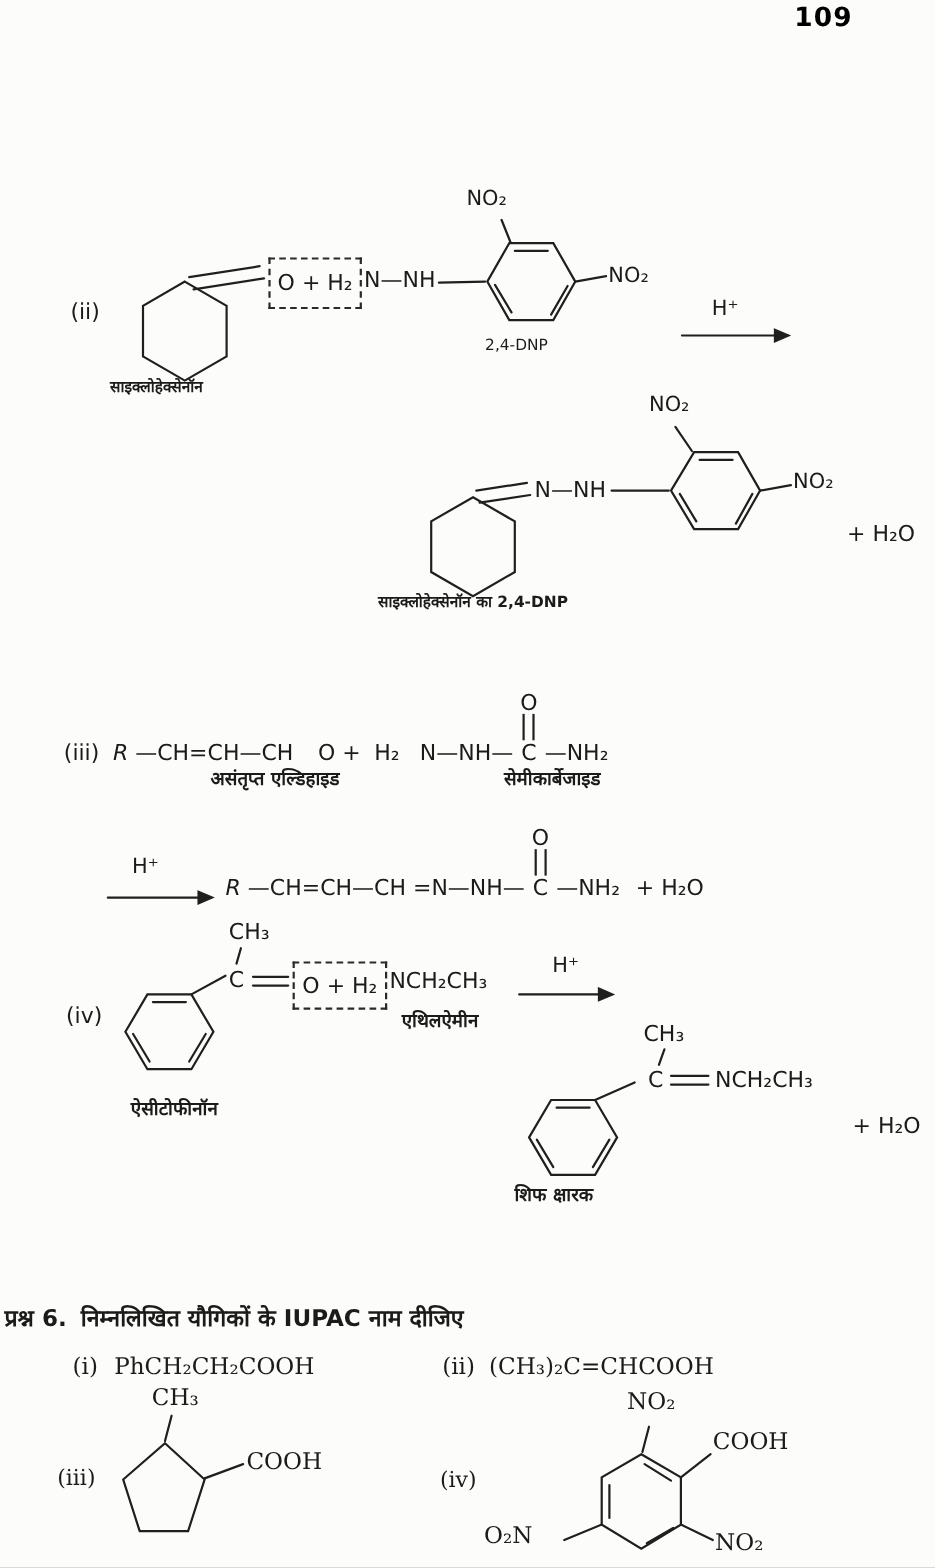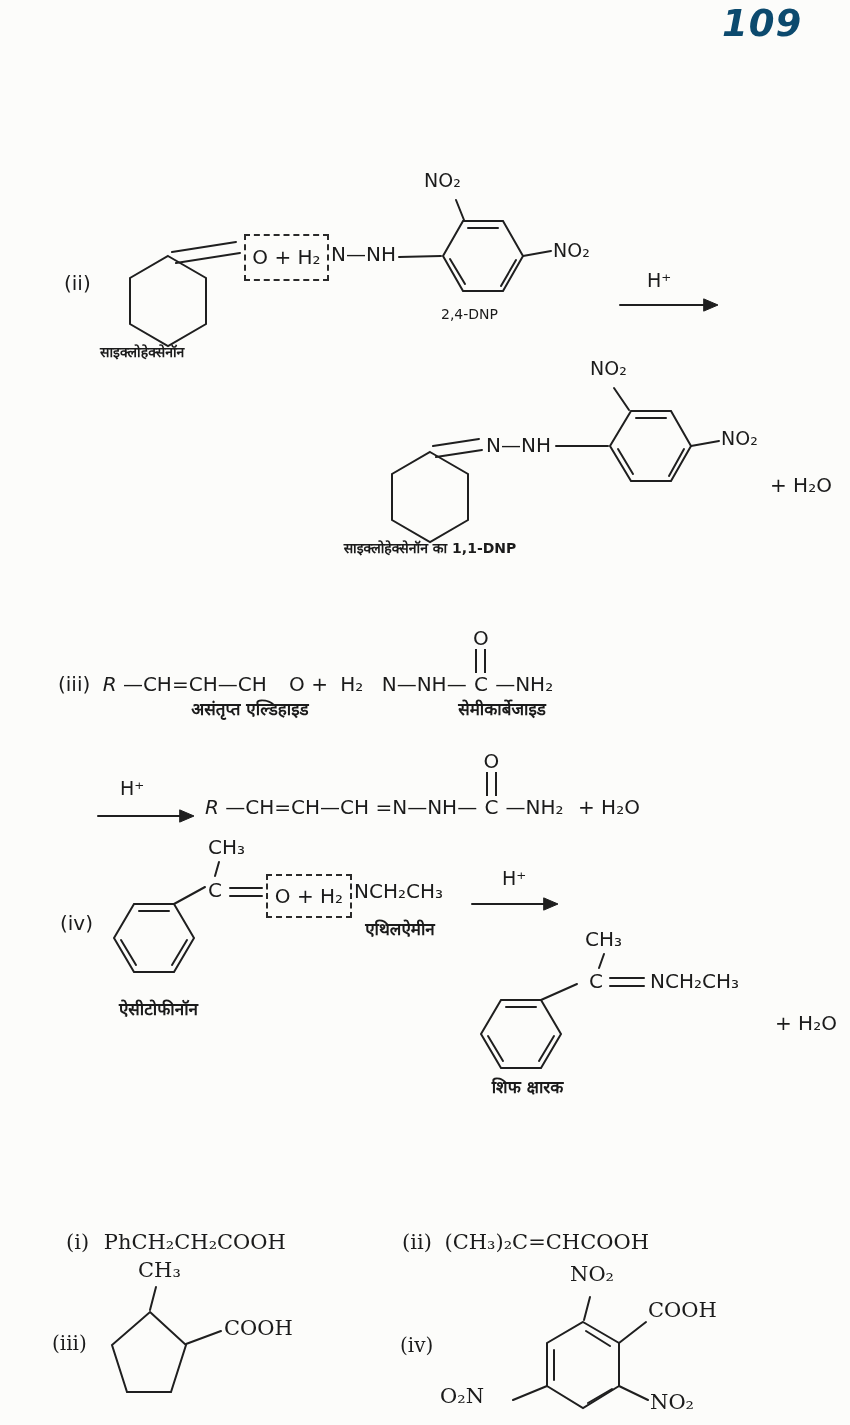--- a/index.html
+++ b/index.html
@@ -19,22 +19,22 @@
   .serif{font-family:"DejaVu Serif",serif;}
   .hindi{font-family:"DejaVu Sans",sans-serif;font-weight:700;}
   .it{font-style:italic;}
   .f20{font-size:20px;}
   .f19{font-size:19px;}
   .f18{font-size:14px;}
   .f17{font-size:17px;}
   .f21{font-size:21px;}
   .ctr{text-align:center;}
   .pagenum{
-    font-size:37px;font-weight:700;color:#0c4a6e;
-    font-family:"DejaVu Sans",sans-serif;letter-spacing:1px;font-style:italic;
+    font-size:24px;font-weight:700;color:#000000;
+    font-family:"DejaVu Sans",sans-serif;letter-spacing:1px;
   }
   .dashbox{
     border:2px dashed #2a2a2a;
     display:flex;align-items:center;justify-content:center;
     box-sizing:border-box;
   }
   .linework{position:absolute;left:0;top:0;}
   .linework line,.linework polygon,.linework polyline{
     stroke:#1f1f1f;stroke-width:2;fill:none;stroke-linecap:round;
   }
@@ -176,21 +176,21 @@
   <div class="abs t hindi f18" style="left:100px;top:344px;">साइक्लोहेक्सेनॉन</div>
 
   <div class="abs t sans f20" style="left:486px;top:434px;">N—NH</div>
 
   <div class="abs t sans f19" style="left:590px;top:358px;">NO₂</div>
 
   <div class="abs t sans f19" style="left:721px;top:428px;">NO₂</div>
 
   <div class="abs t sans f20" style="left:770px;top:474px;">+ H₂O</div>
 
-  <div class="abs t hindi f18 ctr" style="left:300px;top:540px;width:260px;">साइक्लोहेक्सेनॉन का 1,1-DNP</div>
+  <div class="abs t hindi f18 ctr" style="left:300px;top:540px;width:260px;">साइक्लोहेक्सेनॉन का 2,4-DNP</div>
 
 
   <div class="abs t sans frow" style="left:58px;top:628px;">
     <span>(iii)</span>
     <span class="it gap6">R</span>
     <span>—CH=CH—CH</span>
     <span class="gap16">O +</span>
     <span class="gap6">H₂</span>
     <span class="gap10">N—NH—</span>
     <span class="cstack"><span class="o">O</span><span class="db"></span><span class="c">C</span></span>
@@ -229,24 +229,28 @@
   <div class="abs t sans f19" style="left:502px;top:868px;">H⁺</div>
 
   <div class="abs t hindi f17 ctr" style="left:88px;top:1000px;width:110px;text-align:right;">ऐसीटोफीनॉन</div>
 
   <div class="abs t sans f20" style="left:585px;top:928px;">CH₃</div>
 
   <div class="abs t sans f20" style="left:589px;top:970px;">C</div>
 
   <div class="abs t sans f20" style="left:650px;top:970px;">NCH₂CH₃</div>
 
-  <div class="abs t hindi f17 ctr" style="left:470px;top:1078px;width:115px;">शिफ क्षारक</div>
+  <div class="abs t hindi f17 ctr" style="left:446px;top:1078px;width:115px;">शिफ क्षारक</div>
 
   <div class="abs t sans f20" style="left:775px;top:1012px;">+ H₂O</div>
 
+  <div class="abs t" style="left:4px;top:1186px;font-size:21px;">
+    <span class="hindi" style="font-size:21px;">प्रश्न 6.</span>
+    <span class="hindi" style="font-size:21px;margin-left:6px;">निम्नलिखित यौगिकों के IUPAC नाम दीजिए</span>
+  </div>
 
   <div class="abs t serif f21" style="left:402px;top:1230px;">
     <span>(ii)</span>
     <span style="margin-left:6px;">(CH₃)₂C=CHCOOH</span>
   </div>
 
   <div class="abs t serif f21" style="left:66px;top:1230px;">
     <span>(i)</span>
     <span style="margin-left:8px;">PhCH₂CH₂COOH</span>
   </div>

